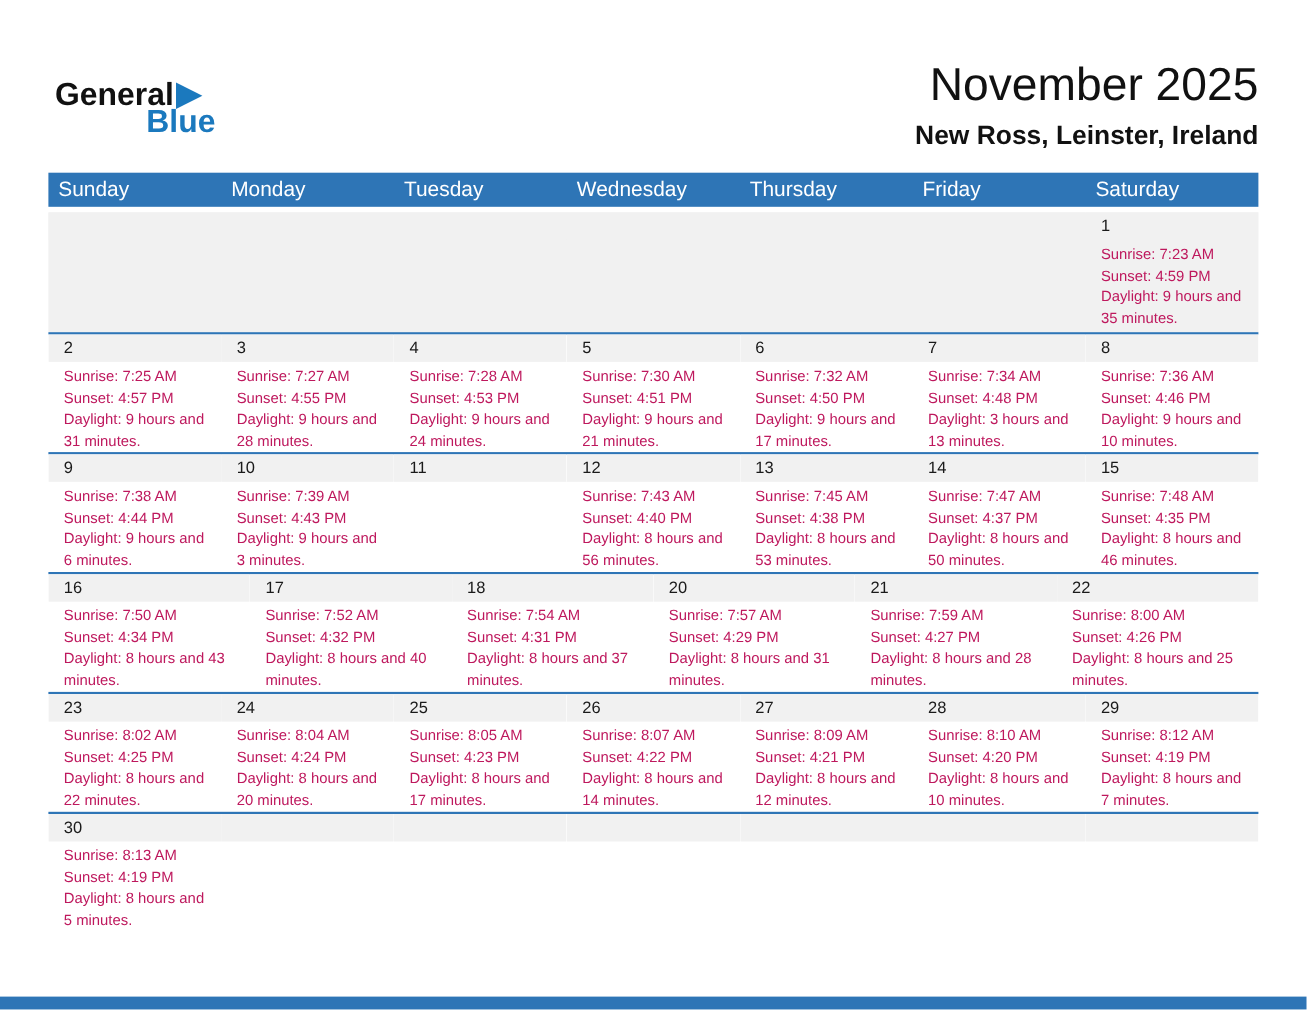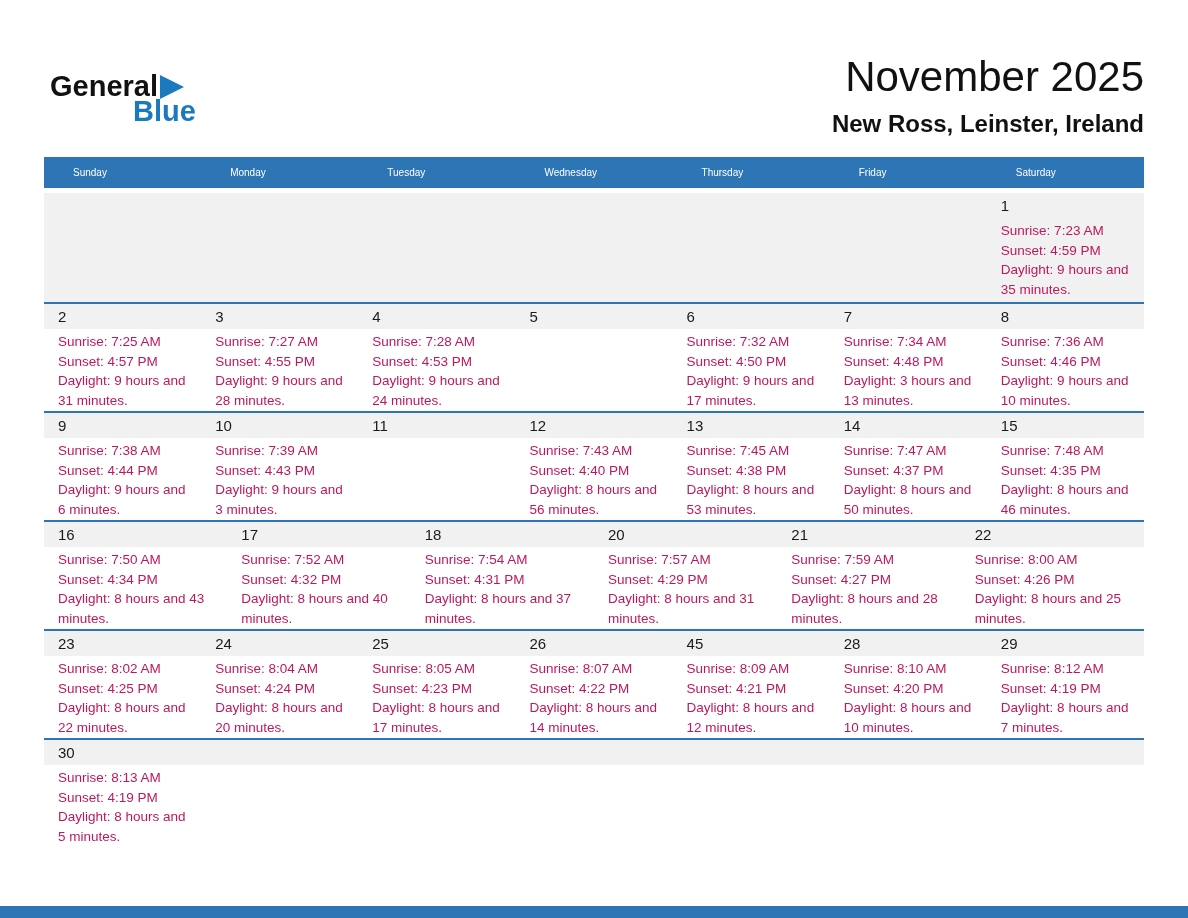--- a/index.html
+++ b/index.html
@@ -40,23 +40,23 @@
 
   .weekday-header {
     display: flex;
     margin: 0 44px;
     height: 31px;
     background: var(--accent);
   }
   .wh-cell {
     flex: 1;
     color: #ffffff;
-    font-size: 10px;
+    font-size: 19px;
     line-height: 31px;
-    padding-left: 29px;
+    padding-left: 9px;
     box-sizing: border-box;
     white-space: nowrap;
     overflow: hidden;
   }
 
   .calendar { margin: 0 44px; }
   .week-row {
     display: flex;
     height: 109px;
     box-sizing: border-box;
@@ -168,20 +168,25 @@
         <div class="day-cell">
           <div class="num-strip"><span class="day-num">4</span></div>
           <div class="cell-body">
             <div class="cell-line">Sunrise: 7:28 AM</div>
             <div class="cell-line">Sunset: 4:53 PM</div>
             <div class="cell-line">Daylight: 9 hours and 24 minutes.</div>
           </div>
         </div>
         <div class="day-cell">
           <div class="num-strip"><span class="day-num">5</span></div>
+          <div class="cell-body">
+            <div class="cell-line">Sunrise: 7:30 AM</div>
+            <div class="cell-line">Sunset: 4:51 PM</div>
+            <div class="cell-line">Daylight: 9 hours and 21 minutes.</div>
+          </div>
         </div>
         <div class="day-cell">
           <div class="num-strip"><span class="day-num">6</span></div>
           <div class="cell-body">
             <div class="cell-line">Sunrise: 7:32 AM</div>
             <div class="cell-line">Sunset: 4:50 PM</div>
             <div class="cell-line">Daylight: 9 hours and 17 minutes.</div>
           </div>
         </div>
         <div class="day-cell">
@@ -331,21 +336,21 @@
         </div>
         <div class="day-cell">
           <div class="num-strip"><span class="day-num">26</span></div>
           <div class="cell-body">
             <div class="cell-line">Sunrise: 8:07 AM</div>
             <div class="cell-line">Sunset: 4:22 PM</div>
             <div class="cell-line">Daylight: 8 hours and 14 minutes.</div>
           </div>
         </div>
         <div class="day-cell">
-          <div class="num-strip"><span class="day-num">45</span></div>
+          <div class="num-strip"><span class="day-num">27</span></div>
           <div class="cell-body">
             <div class="cell-line">Sunrise: 8:09 AM</div>
             <div class="cell-line">Sunset: 4:21 PM</div>
             <div class="cell-line">Daylight: 8 hours and 12 minutes.</div>
           </div>
         </div>
         <div class="day-cell">
           <div class="num-strip"><span class="day-num">28</span></div>
           <div class="cell-body">
             <div class="cell-line">Sunrise: 8:10 AM</div>

